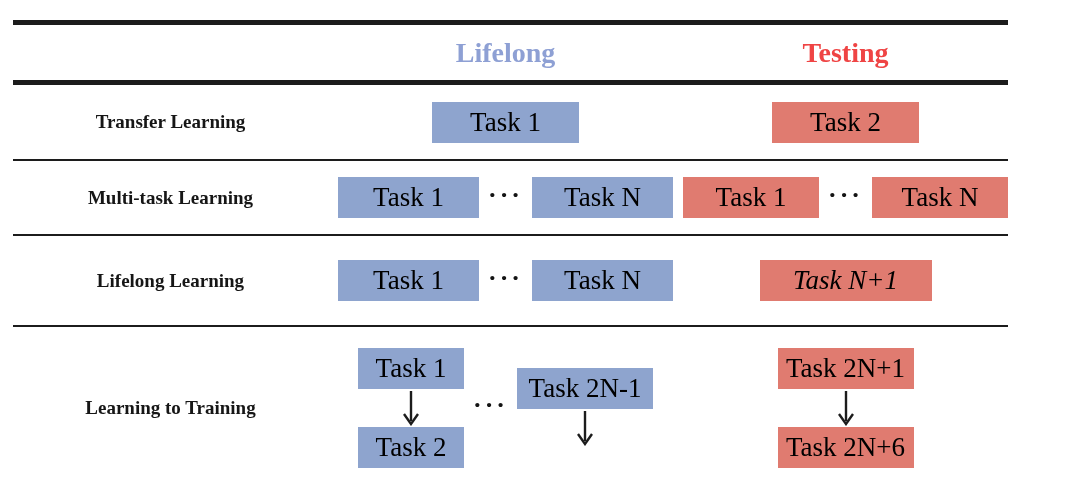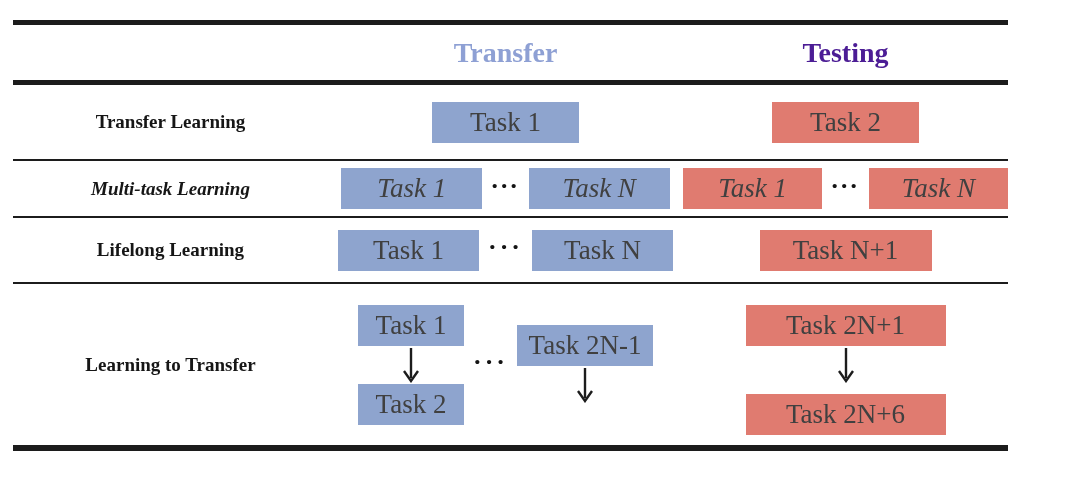--- a/index.html
+++ b/index.html
@@ -10,55 +10,55 @@
   }
   .figure{position:relative;margin:20px 0 0 13px;width:995px;}
   .rule{width:995px;background:#1c1c1c;border:0;margin:0;}
   .rule.thick{height:5px;}
   .rule.thickest{height:6px;}
   .rule.thin{height:2px;}
   .row{display:grid;grid-template-columns:315px 355px 325px;align-items:center;}
   .header-row{height:55px;}
   .hdr{text-align:center;font-weight:bold;font-size:28px;}
   .hdr-training{color:#8EA0D4;}
-  .hdr-testing{color:#4c1d95;text-align:center;}
+  .hdr-testing{color:#ef4444;text-align:center;}
   .row-1{height:74px;}
-  .row-2{height:55px;font-style:italic;}
-  .row-3{height:64px;}
+  .row-2{height:73px;}
+  .row-3{height:89px;}
   .row-4{height:161px;}
   .row-label{text-align:center;font-weight:bold;font-size:19px;color:#161616;white-space:nowrap;}
   .cell{display:flex;justify-content:center;align-items:center;gap:9px;}
   .task-box{
     display:flex;justify-content:center;align-items:center;
-    height:41px;font-size:27px;color:#404040;white-space:nowrap;
+    height:41px;font-size:27px;color:#000000;white-space:nowrap;
   }
   .task-blue{background:#8EA4CE;}
   .task-red{background:#E07B70;}
   .w145{width:147px;}
   .w140{width:141px;}
-  .w172{width:172px;}
+  .w172{width:172px;font-style:italic;}
   .w110{width:106px;}
   .w135{width:136px;}
-  .w165{width:200px;margin-top:10px;}
+  .w165{width:136px;}
   .dots{font-weight:bold;font-size:26px;letter-spacing:3px;color:#141414;line-height:1;padding-bottom:6px;}
   .pair{display:flex;flex-direction:column;align-items:center;}
   .arrow{height:38px;display:flex;justify-content:center;align-items:center;}
   .arrow svg{display:block;}
 </style>
 </head>
 <body>
 
 <div class="figure">
 
   <div class="rule thick"></div>
 
   <div class="row header-row">
     <div class="cell"></div>
     <div class="cell">
-      <span class="hdr hdr-training">Transfer</span>
+      <span class="hdr hdr-training">Lifelong</span>
     </div>
     <div class="cell">
       <span class="hdr hdr-testing">Testing</span>
     </div>
   </div>
 
   <div class="rule thick"></div>
 
   <div class="row row-1">
     <div class="row-label">Transfer Learning</div>
@@ -96,21 +96,21 @@
       <span class="task-box task-blue w140">Task N</span>
     </div>
     <div class="cell">
       <span class="task-box task-red w172">Task N+1</span>
     </div>
   </div>
 
   <div class="rule thin"></div>
 
   <div class="row row-4">
-    <div class="row-label">Learning to Transfer</div>
+    <div class="row-label">Learning to Training</div>
 
     <div class="cell">
       <div class="pair">
         <span class="task-box task-blue w110">Task 1</span>
         <span class="arrow">
           <svg width="22" height="36" viewBox="0 0 22 36">
             <line x1="11" y1="1" x2="11" y2="31" stroke="#1c1c1c" stroke-width="2.4"></line>
             <polyline points="4,24 11,34 18,24" fill="none" stroke="#1c1c1c" stroke-width="2.4"></polyline>
           </svg>
         </span>

